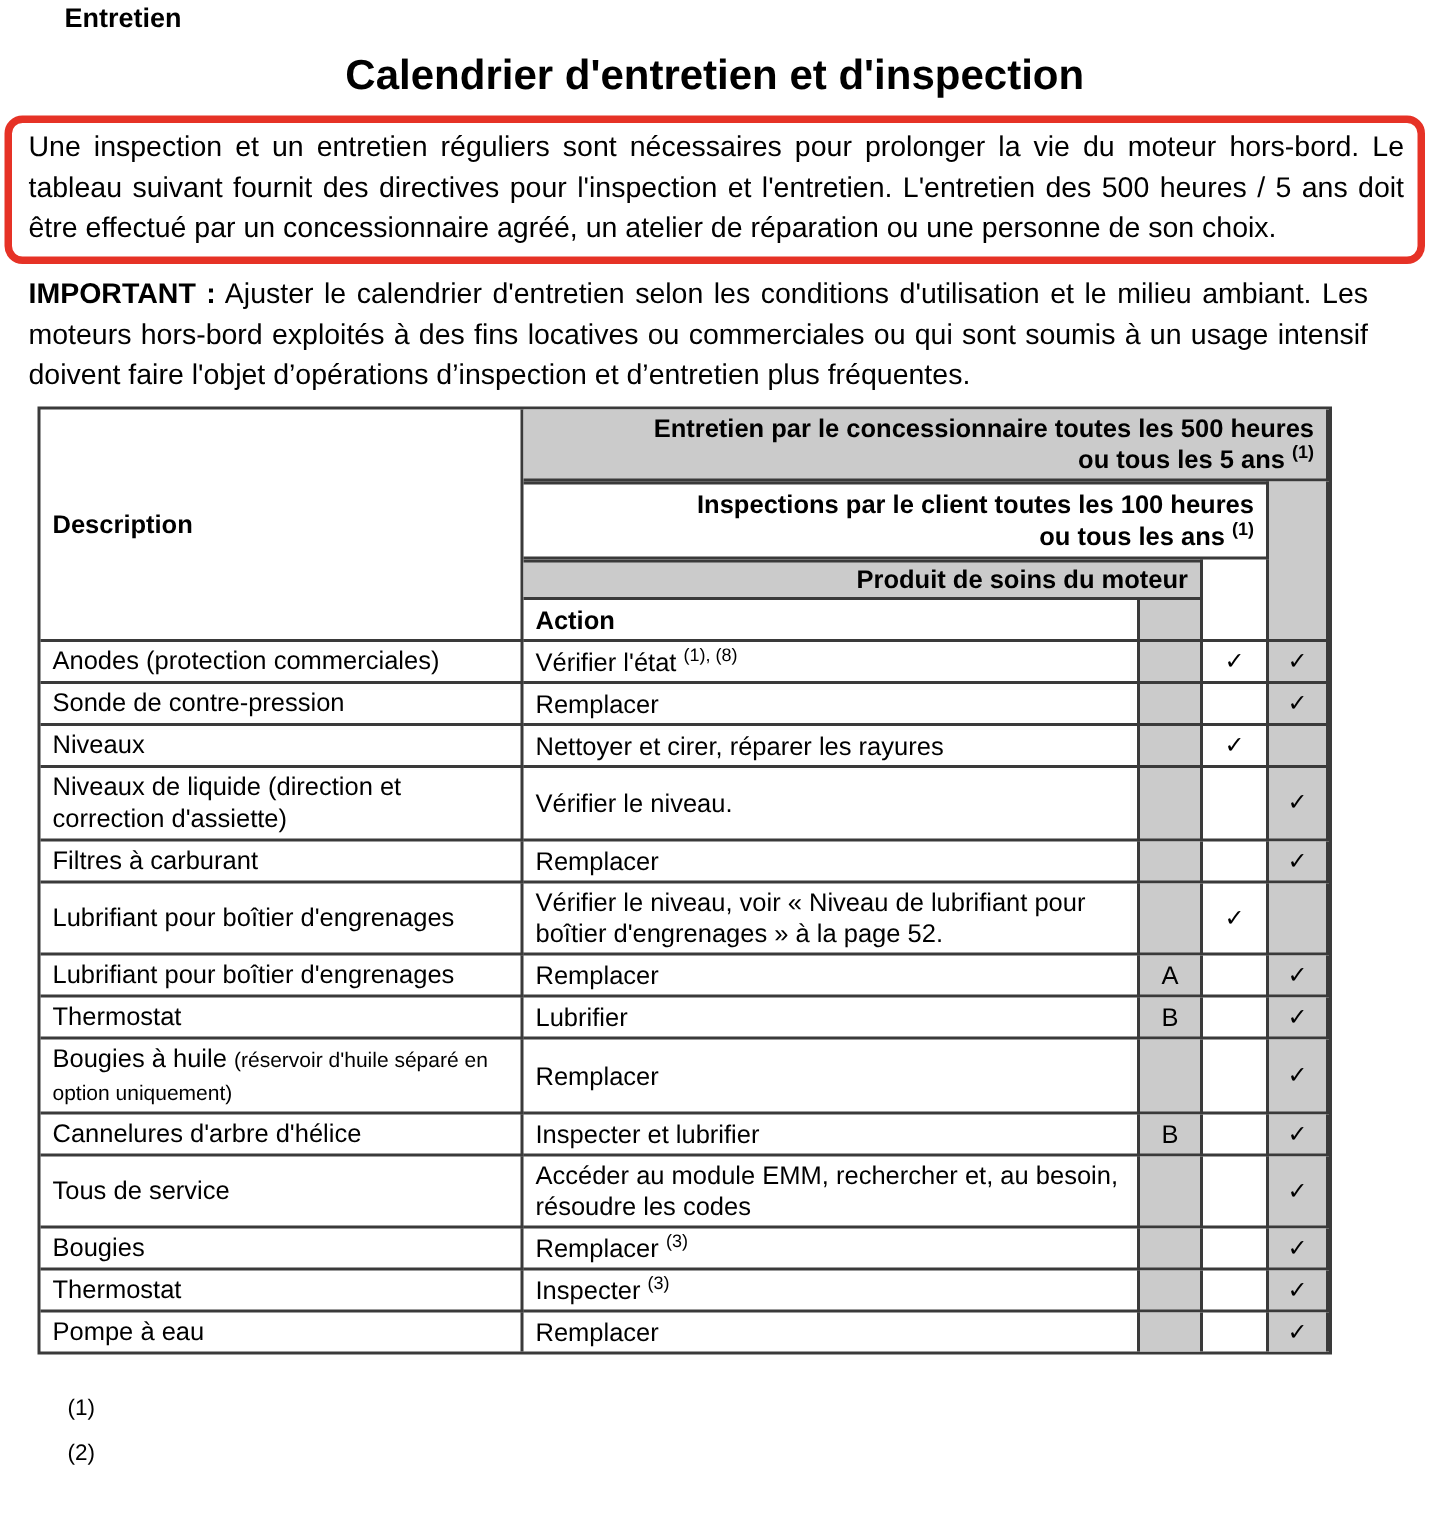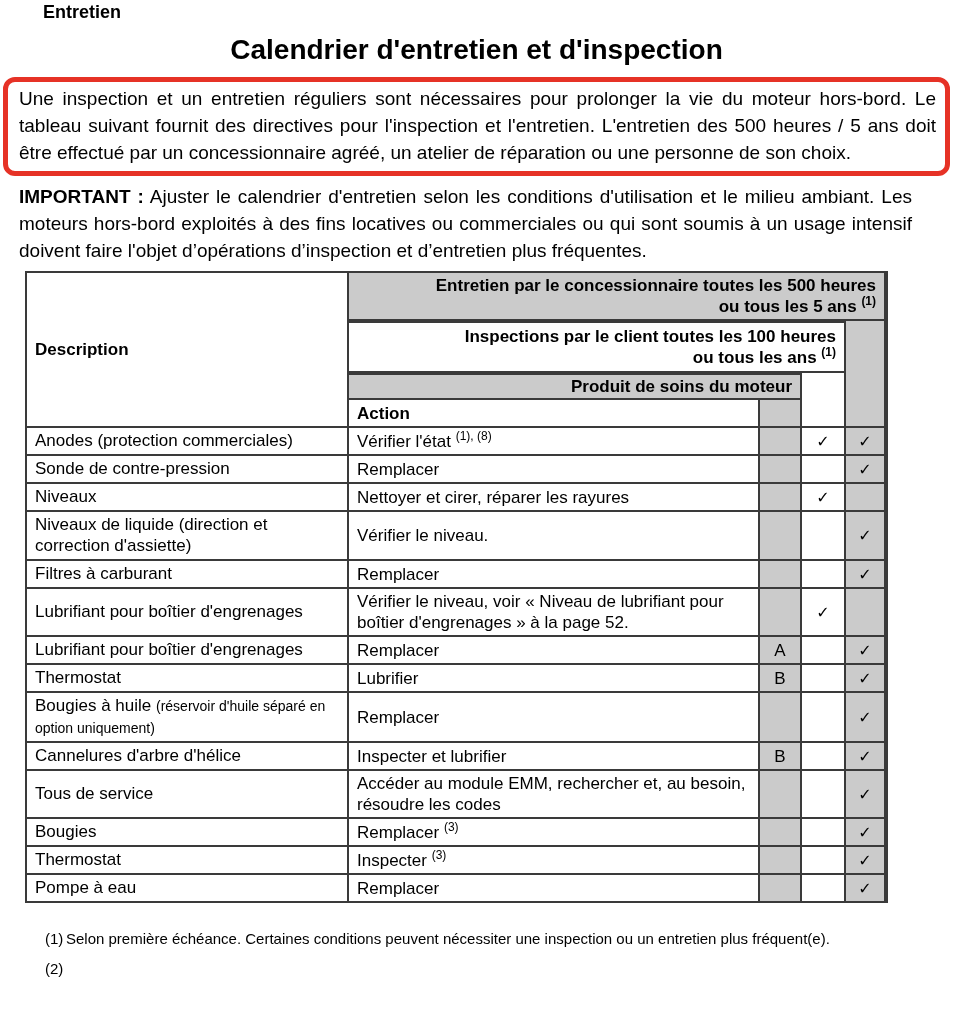--- a/index.html
+++ b/index.html
@@ -211,18 +211,17 @@
     <td class="c-mark gray"></td>
     <td class="c-mark check"></td>
     <td class="c-mark check gray edge">✓</td>
   </tr>
   </tbody>
 </table>
 
 <div class="footnotes">
   <div class="footnote">
     <span class="fn-marker">(1)</span>
-    <span class="fn-text">Selon première échéance. Certaines conditions peuvent nécessiter une inspection ou un entretien plus fréquent(e).</span>
   </div>
   <div class="footnote">
     <span class="fn-marker">(2)</span>
   </div>
 </div>
 
 </body></html>

